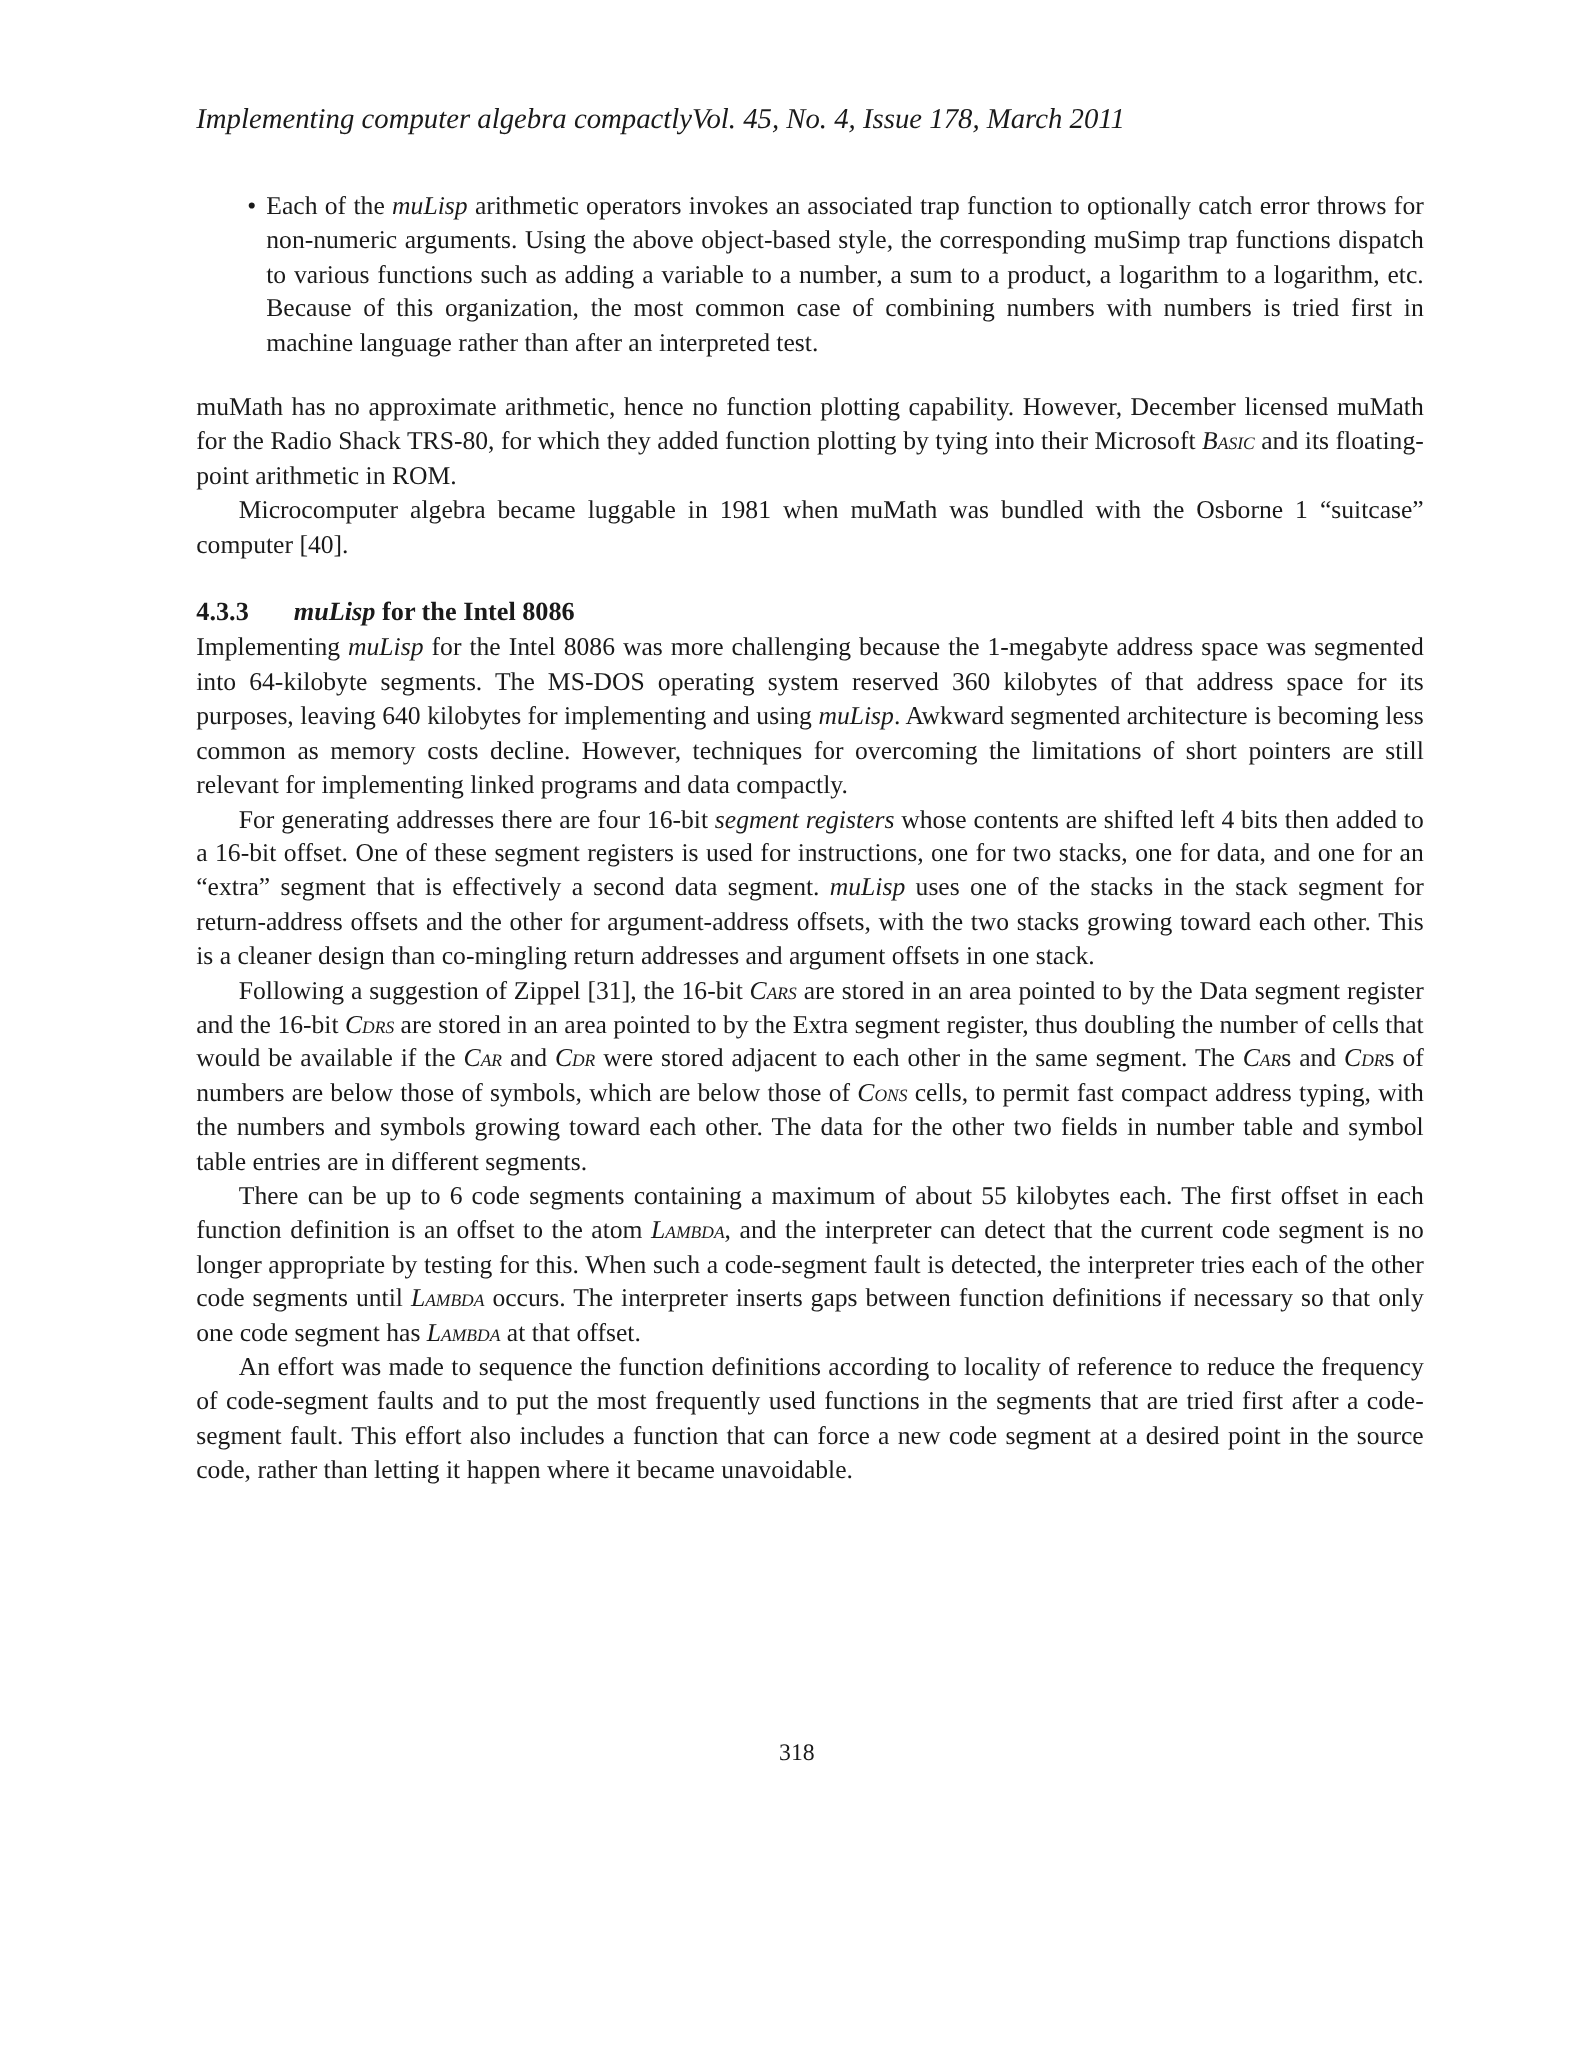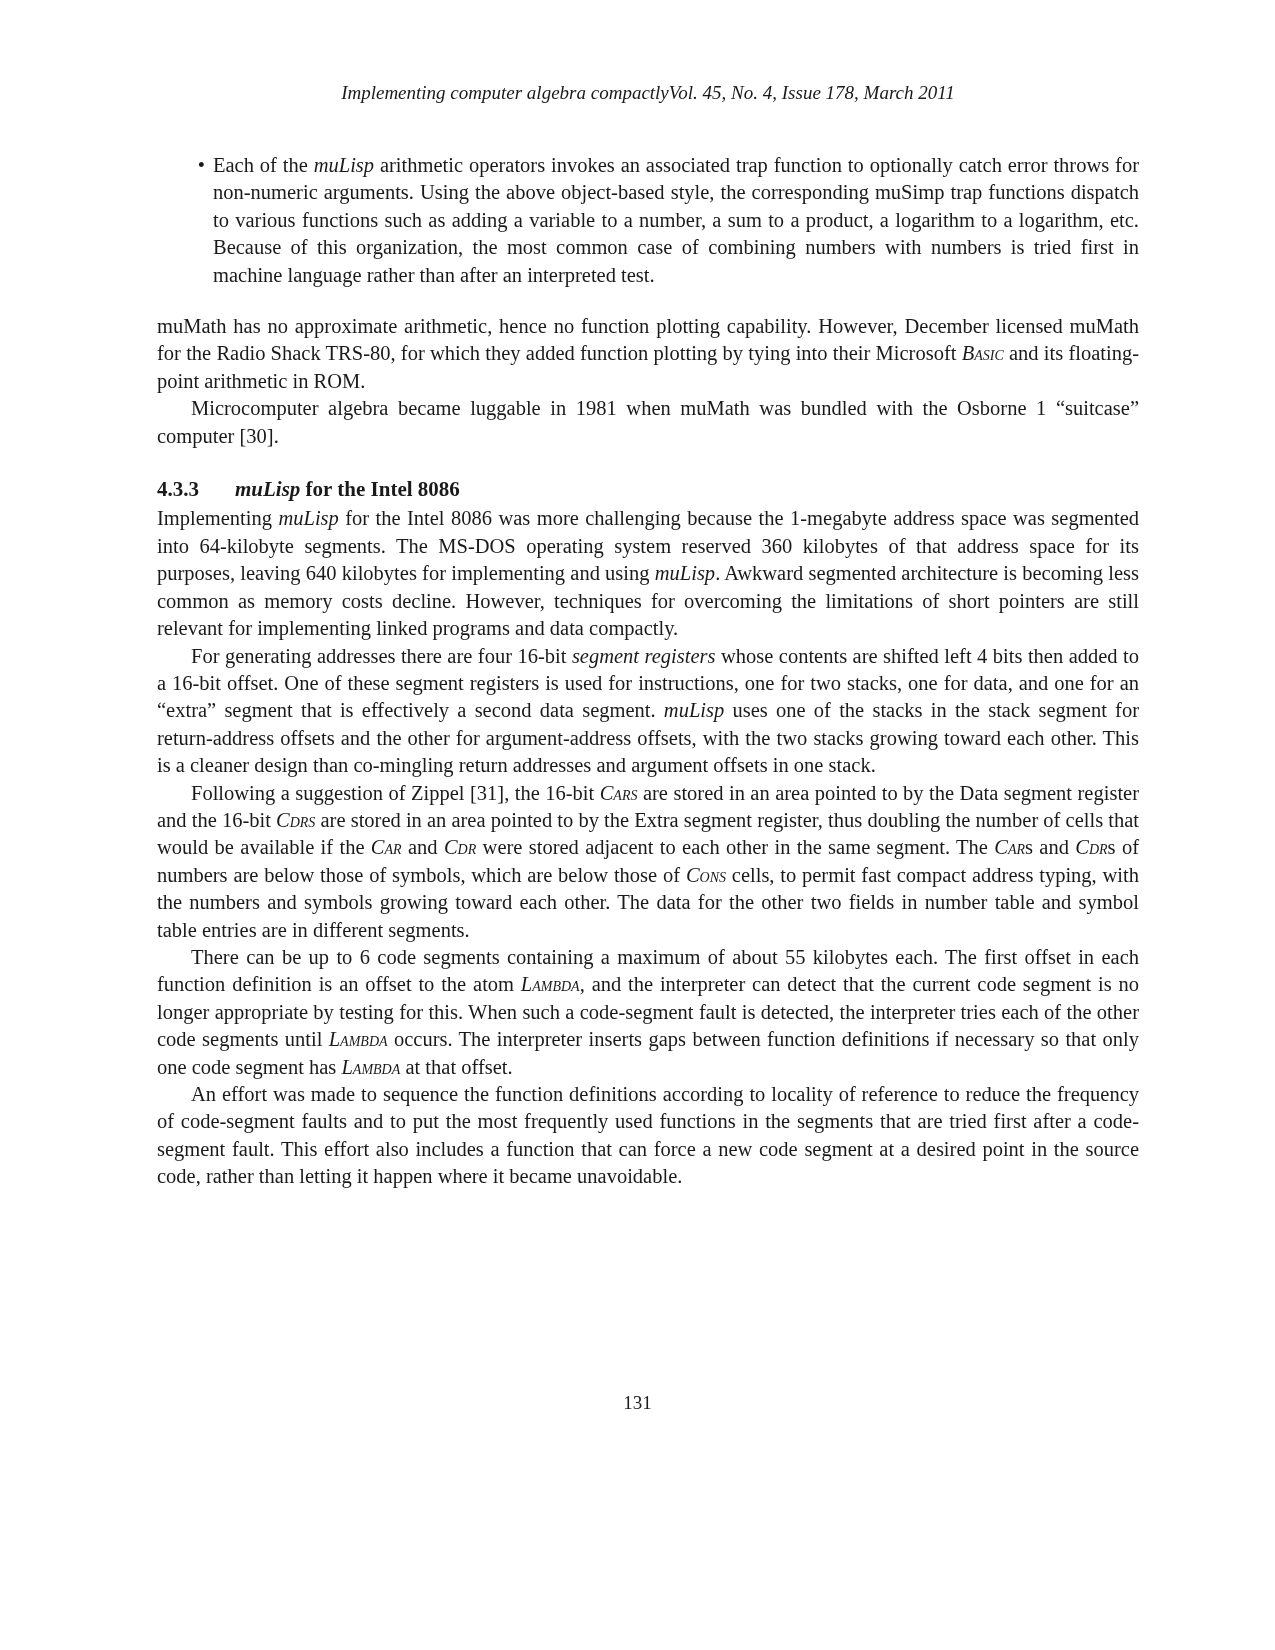--- a/index.html
+++ b/index.html
@@ -1,20 +1,20 @@
 <!DOCTYPE html>
 <html><head>
 <meta charset="utf-8">
 <style>
   html, body { margin: 0; padding: 0; background: #ffffff; }
   body { width: 1275px; height: 1650px; position: relative; overflow: hidden;
          font-family: "Liberation Serif", "DejaVu Serif", serif; color: #1a1a1a; }
   .header { position: absolute; top: 82px; left: 157px; width: 982px;
-            display: flex; justify-content: center;
-            font-style: italic; font-size: 19px; }
+            display: flex; justify-content: flex-start;
+            font-style: italic; font-size: 23px; }
   .content { position: absolute; top: 152px; left: 157px; width: 982px;
              font-size: 20.5px; line-height: 27.4px; text-align: justify; }
   .bullet { display: flex; margin-left: 0; }
   .bullet-mark { width: 56px; text-align: right; padding-right: 8px; box-sizing: border-box; }
   .bullet-body { flex: 1; }
   p { margin: 0; }
   .indent { text-indent: 34px; }
   .gap { height: 24px; }
   .section { font-weight: bold; font-size: 21px; margin-top: 26px; margin-bottom: 2px; }
   .section .num { display: inline-block; width: 78px; }
@@ -30,30 +30,30 @@
   <span>Vol. 45, No. 4, Issue 178, March 2011</span>
 </div>
 
 <div class="content">
   <div class="bullet">
     <span class="bullet-mark">•</span>
     <p class="bullet-body"><span>Each of the </span><em>muLisp</em><span> arithmetic operators invokes an associated trap function to optionally catch error throws for non-numeric arguments. Using the above object-based style, the corresponding muSimp trap functions dispatch to various functions such as adding a variable to a number, a sum to a product, a logarithm to a logarithm, etc. Because of this organization, the most common case of combining numbers with numbers is tried first in machine language rather than after an interpreted test.</span></p>
   </div>
   <div class="gap"></div>
   <p><span>muMath has no approximate arithmetic, hence no function plotting capability. However, December licensed muMath for the Radio Shack TRS-80, for which they added function plotting by tying into their Microsoft </span><span class="sc">Basic</span><span> and its floating-point arithmetic in ROM.</span></p>
-  <p class="indent">Microcomputer algebra became luggable in 1981 when muMath was bundled with the Osborne 1 “suitcase” computer [30].</p>
+  <p class="indent">Microcomputer algebra became luggable in 1981 when muMath was bundled with the Osborne 1 “suitcase” computer [40].</p>
 
   <div class="section">
     <span class="num">4.3.3</span><em>muLisp</em><span> for the Intel 8086</span>
   </div>
 
   <p><span>Implementing </span><em>muLisp</em><span> for the Intel 8086 was more challenging because the 1-megabyte address space was segmented into 64-kilobyte segments. The MS-DOS operating system reserved 360 kilobytes of that address space for its purposes, leaving 640 kilobytes for implementing and using </span><em>muLisp</em><span>. Awkward segmented architecture is becoming less common as memory costs decline. However, techniques for overcoming the limitations of short pointers are still relevant for implementing linked programs and data compactly.</span></p>
 
   <p class="indent"><span>For generating addresses there are four 16-bit </span><em>segment registers</em><span> whose contents are shifted left 4 bits then added to a 16-bit offset. One of these segment registers is used for instructions, one for two stacks, one for data, and one for an “extra” segment that is effectively a second data segment. </span><em>muLisp</em><span> uses one of the stacks in the stack segment for return-address offsets and the other for argument-address offsets, with the two stacks growing toward each other. This is a cleaner design than co-mingling return addresses and argument offsets in one stack.</span></p>
 
   <p class="indent"><span>Following a suggestion of Zippel [31], the 16-bit </span><span class="sc">Cars</span><span> are stored in an area pointed to by the Data segment register and the 16-bit </span><span class="sc">Cdrs</span><span> are stored in an area pointed to by the Extra segment register, thus doubling the number of cells that would be available if the </span><span class="sc">Car</span><span> and </span><span class="sc">Cdr</span><span> were stored adjacent to each other in the same segment. The </span><span class="sc">Car</span><span>s and </span><span class="sc">Cdr</span><span>s of numbers are below those of symbols, which are below those of </span><span class="sc">Cons</span><span> cells, to permit fast compact address typing, with the numbers and symbols growing toward each other. The data for the other two fields in number table and symbol table entries are in different segments.</span></p>
 
   <p class="indent"><span>There can be up to 6 code segments containing a maximum of about 55 kilobytes each. The first offset in each function definition is an offset to the atom </span><span class="sc">Lambda</span><span>, and the interpreter can detect that the current code segment is no longer appropriate by testing for this. When such a code-segment fault is detected, the interpreter tries each of the other code segments until </span><span class="sc">Lambda</span><span> occurs. The interpreter inserts gaps between function definitions if necessary so that only one code segment has </span><span class="sc">Lambda</span><span> at that offset.</span></p>
 
   <p class="indent">An effort was made to sequence the function definitions according to locality of reference to reduce the frequency of code-segment faults and to put the most frequently used functions in the segments that are tried first after a code-segment fault. This effort also includes a function that can force a new code segment at a desired point in the source code, rather than letting it happen where it became unavoidable.</p>
 </div>
 
-<div class="footer">131</div>
+<div class="footer">318</div>
 
 </body></html>

